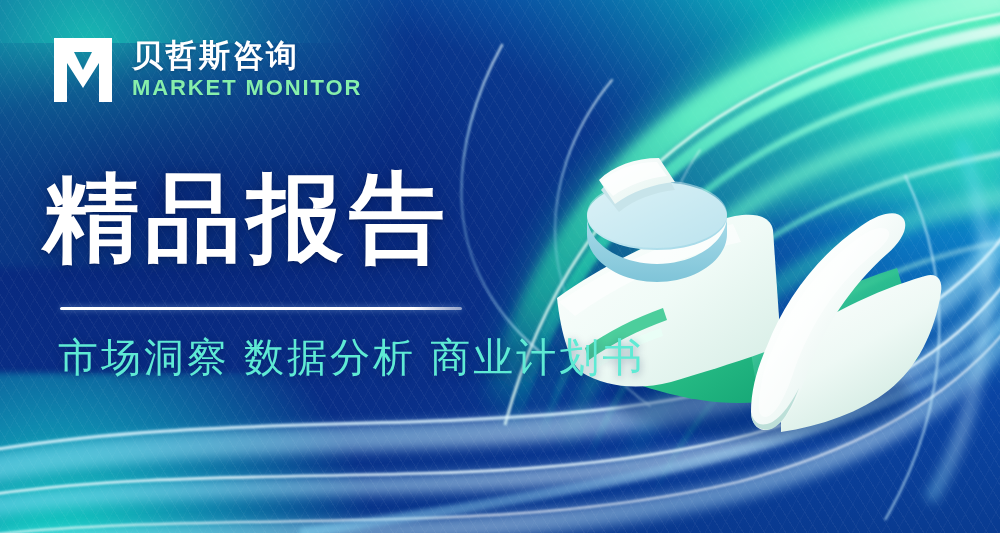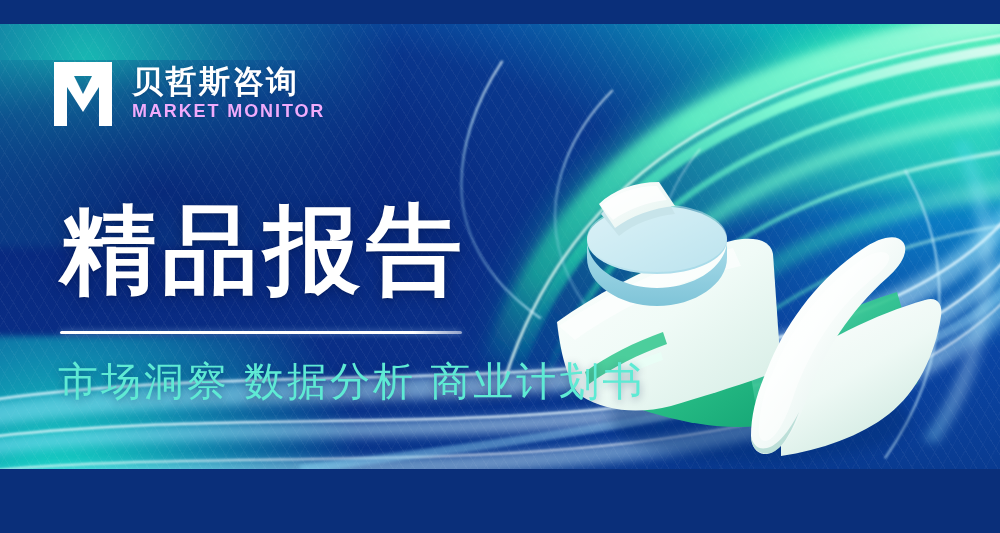--- a/index.html
+++ b/index.html
@@ -1,24 +1,23 @@
 <!DOCTYPE html>
 <html><head>
 <meta charset="utf-8">
 <style>
   html,body{margin:0;padding:0;background:#0a2f7a;}
   *{box-sizing:border-box;}
 
   .banner{
     position:relative;
-    width:1000px;height:445px;
+    width:1000px;height:533px;
     overflow:hidden;
     font-family:"Liberation Sans","DejaVu Sans",sans-serif;
     background:#0b3591;
-    margin-top:24px;
   }
 
   
   .bg-base{
     position:absolute;inset:0;
     background:
       radial-gradient(140% 120% at 98% 4%, #14e8a0 0%, #0fd8c0 14%, #0b8fd0 34%, #0a46a5 58%, #08317f 100%);
   }
   .bg-navy{
     position:absolute;inset:0;
@@ -63,31 +62,32 @@
   }
   .logo-mark{width:62px;height:68px;flex:0 0 auto;}
   .logo-mark svg{display:block;width:100%;height:100%;}
   .logo-text{display:flex;flex-direction:column;justify-content:center;gap:3px;}
   .logo-cn{
     color:#ffffff;font-size:31px;font-weight:700;line-height:1.06;
     letter-spacing:2.5px;white-space:nowrap;
     text-shadow:0 1px 3px rgba(0,40,90,.35);
   }
   .logo-en{
-    color:#f0abfc;font-size:18px;font-weight:700;line-height:1.1;
+    color:#86efac;font-size:22px;font-weight:700;line-height:1.1;
     letter-spacing:1.9px;white-space:nowrap;
     text-shadow:0 1px 2px rgba(0,40,90,.3);
   }
 
   
   .headline{
-    position:absolute;left:60px;top:178px;
+    position:absolute;left:43px;top:178px;
     color:#ffffff;font-size:96px;font-weight:900;line-height:1;
     letter-spacing:6px;white-space:nowrap;
     text-shadow:0 3px 14px rgba(2,20,70,.45), 0 1px 2px rgba(2,20,70,.5);
+    font-family:Liberation Mono, monospace;
   }
 
   
   .divider{
     position:absolute;left:60px;top:307px;width:402px;height:3px;
     background:linear-gradient(90deg,#ffffff 0%,#ffffff 88%,rgba(255,255,255,.55) 100%);
     border-radius:2px;
     box-shadow:0 0 6px rgba(190,235,255,.45);
   }
 

